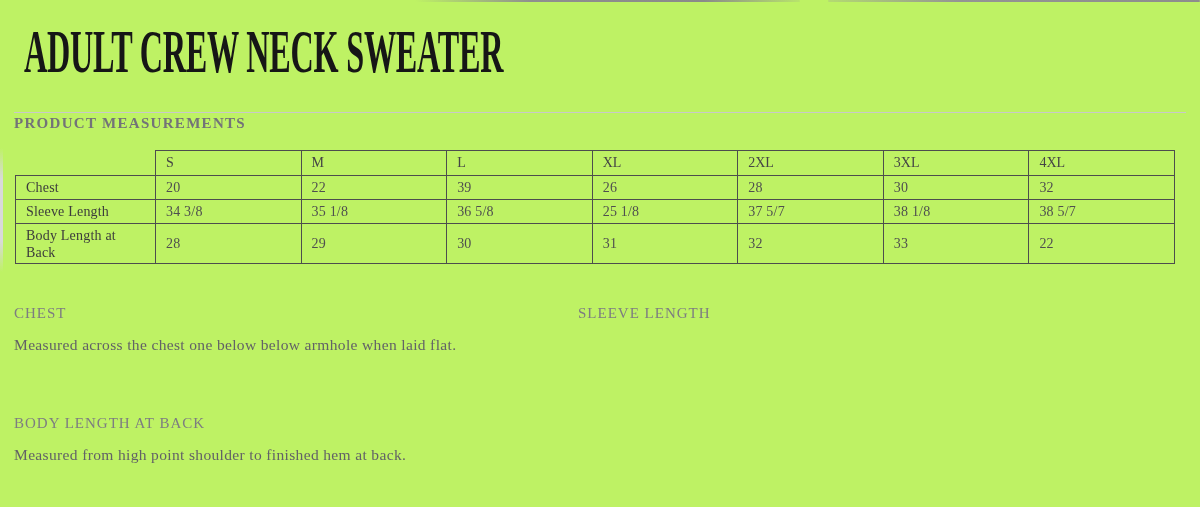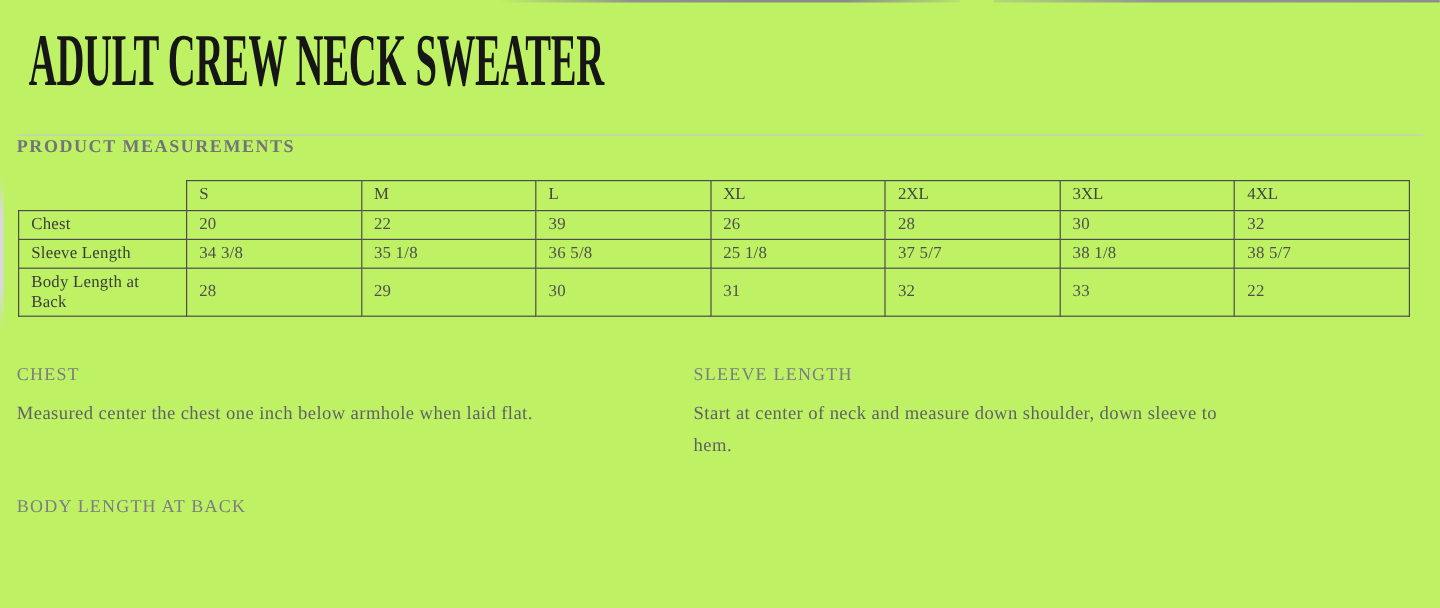--- a/index.html
+++ b/index.html
@@ -128,26 +128,25 @@
         <td>31</td>
         <td>32</td>
         <td>33</td>
         <td>22</td>
       </tr>
     </tbody>
   </table>
 
   <section class="def def-chest">
     <h2>CHEST</h2>
-    <p>Measured center the chest one inch below armhole when laid flat.</p>
+    <p>Measured across the chest one below below armhole when laid flat.</p>
   </section>
 
   <section class="def def-sleeve">
     <h2>SLEEVE LENGTH</h2>
-    <p>Start at center of neck and measure down shoulder, down sleeve to
-hem.</p>
   </section>
 
   <section class="def def-body">
     <h2>BODY LENGTH AT BACK</h2>
+    <p>Measured from high point shoulder to finished hem at back.</p>
   </section>
 
 </div>
 
 </body></html>

